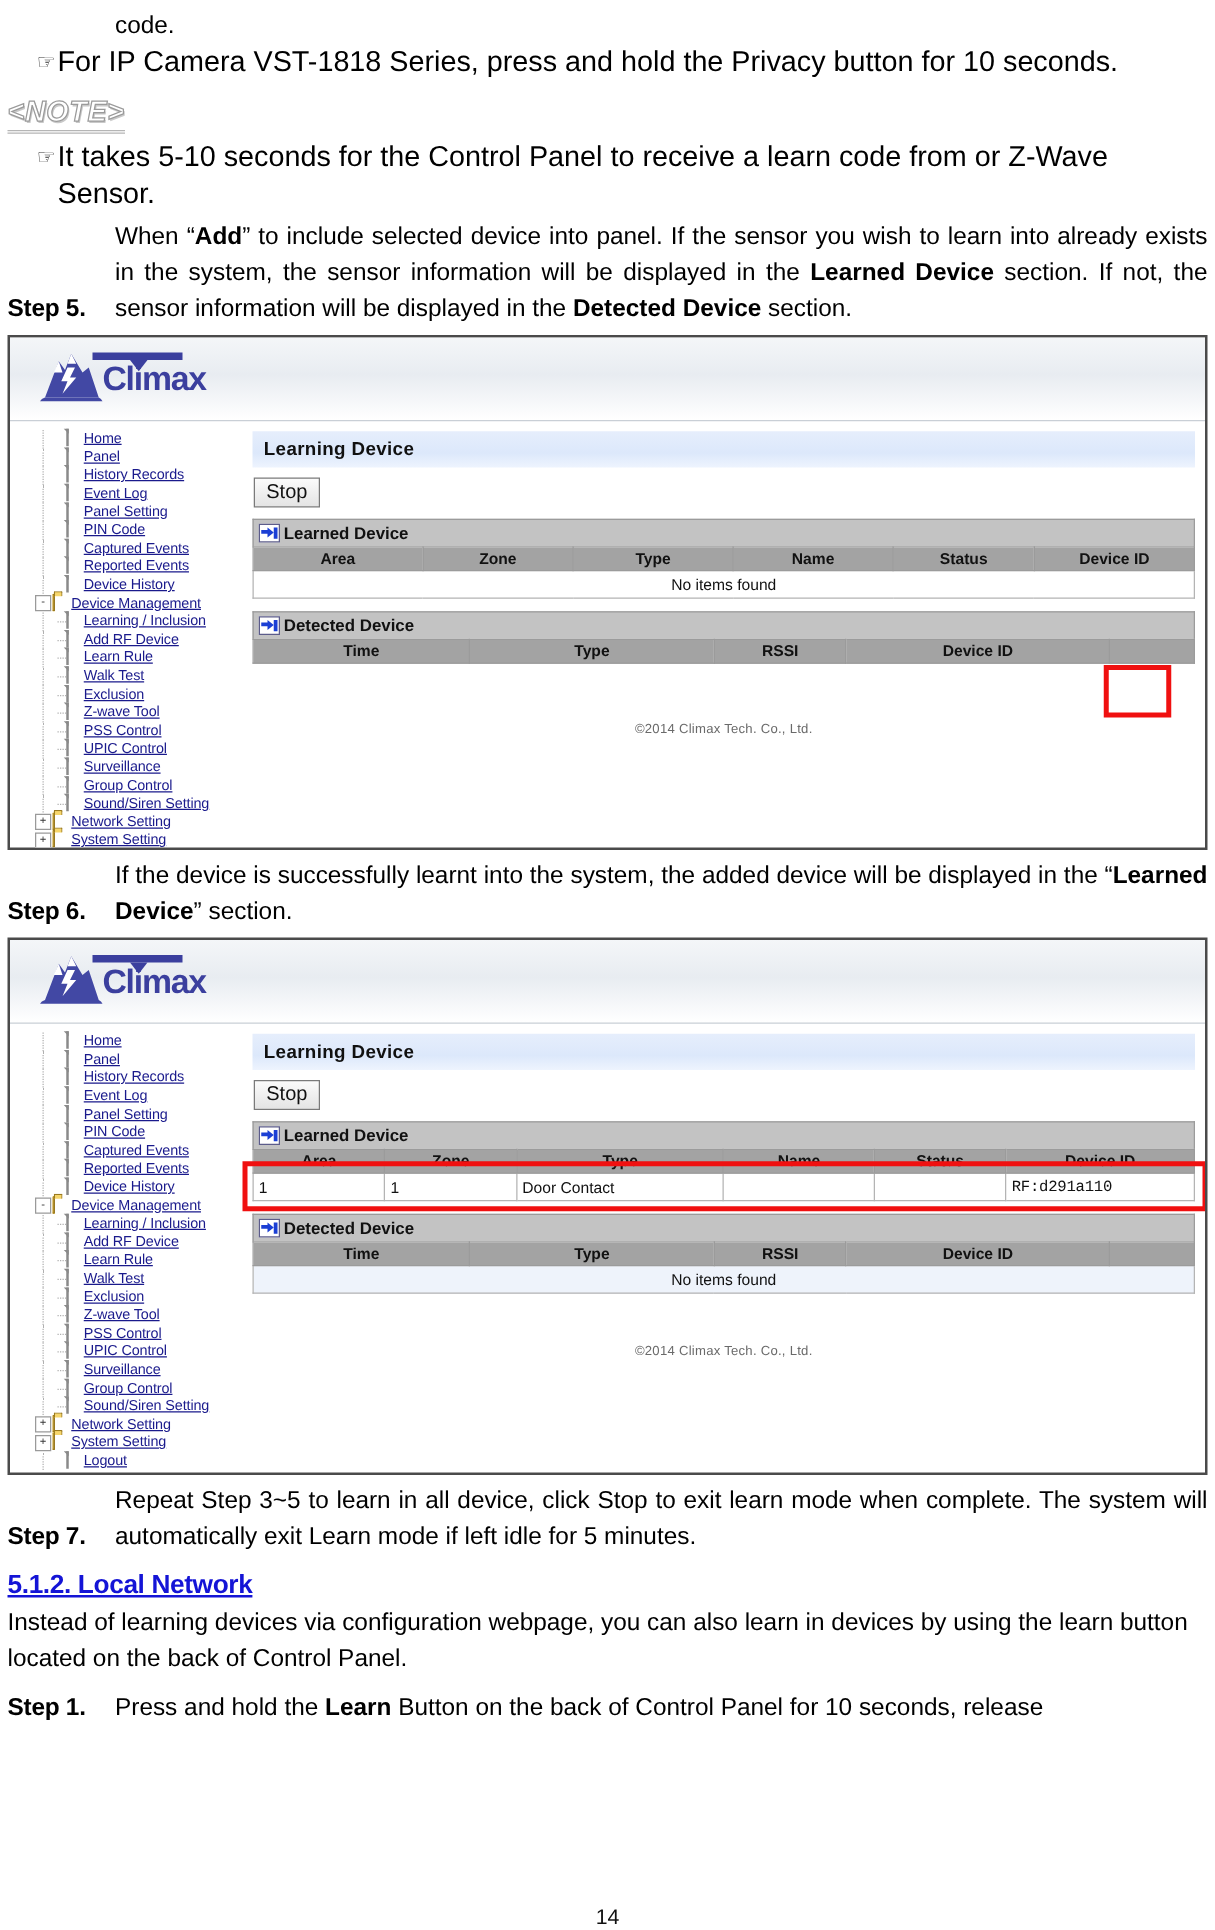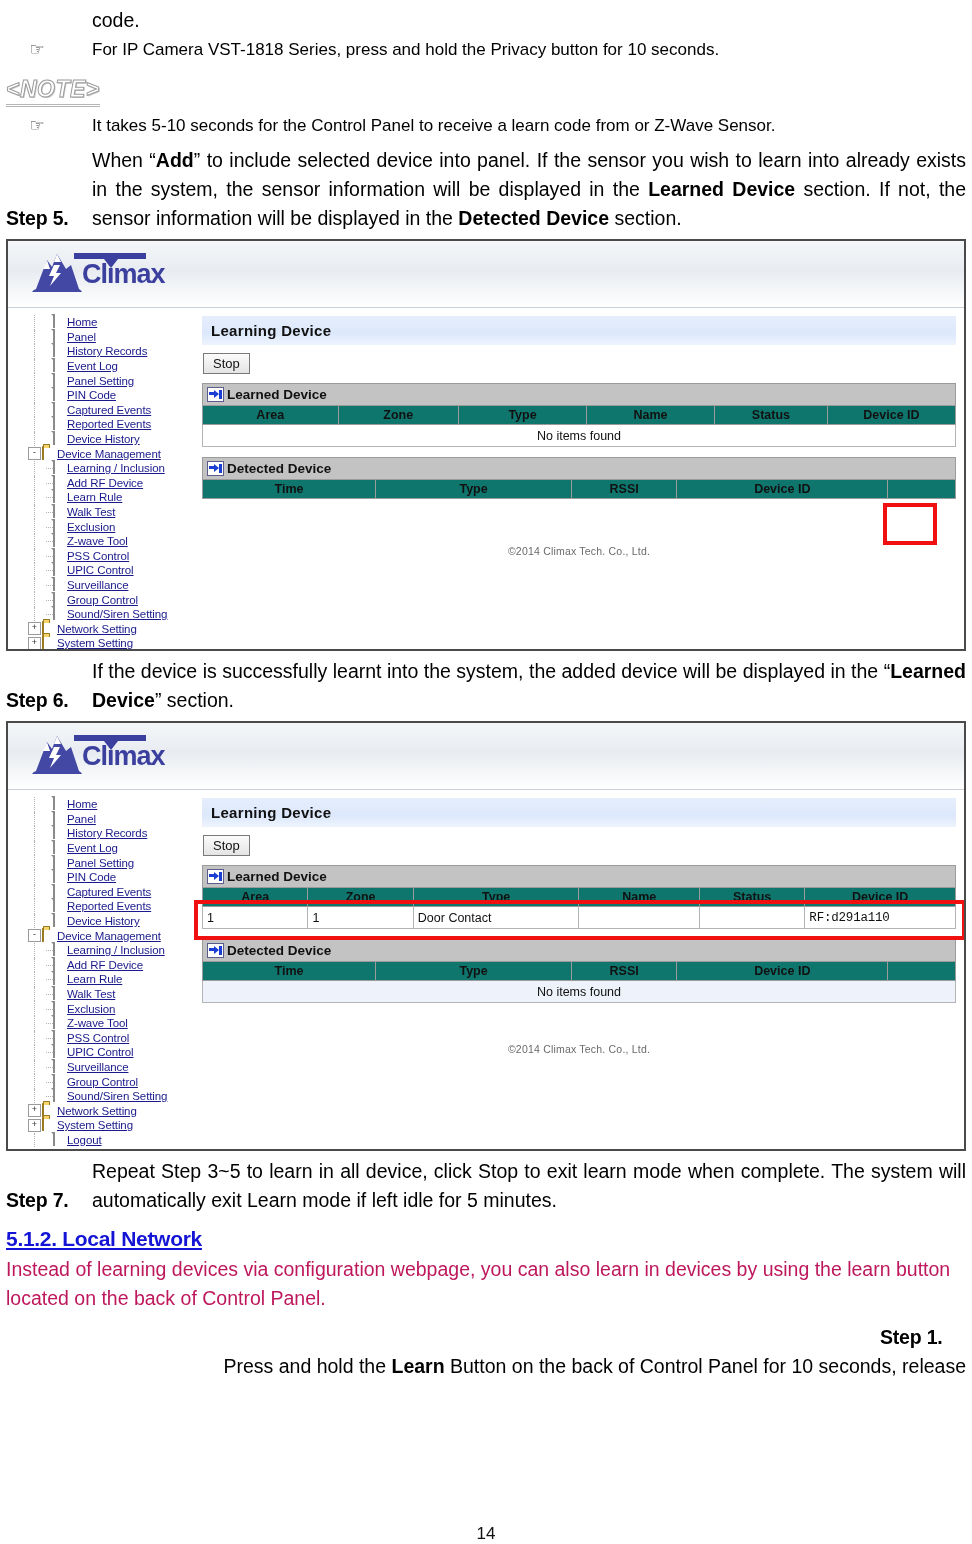--- a/index.html
+++ b/index.html
@@ -11,38 +11,38 @@
     position:relative;
     overflow:hidden;
   }
   .page{position:relative;width:972px;height:1544px;box-sizing:border-box;padding:0 6px;}
 
   
   .para{
     font-size:19.5px;
     line-height:29px;
     text-align:justify;
-    color:#be185d;
+    color:#000000;
   }
   .bullet-row{
     display:flex;
     align-items:flex-start;
     margin:0 0 2px 0;
   }
   .bullet-glyph{
     width:40px;
     min-width:40px;
     text-align:center;
     font-size:17px;
     line-height:29px;
     color:#333;
     padding-left:22px;
     box-sizing:border-box;
   }
-  .bullet-text{flex:1;font-size:17px;line-height:29px;margin-left:46px;}
+  .bullet-text{flex:1;font-size:23px;line-height:29px;}
   .step-row{display:flex;align-items:flex-end;margin:6px 0 0 0;}
   .step-label{
     min-width:86px;width:86px;
     font-weight:bold;font-size:19.5px;line-height:29px;
     letter-spacing:-0.2px;
   }
   .step-body{flex:1;font-size:19.5px;line-height:29px;text-align:justify;}
   .step-body.nojust{text-align:left;}
   b{font-weight:bold;}
 
@@ -165,21 +165,21 @@
   .pane-title{
     background:linear-gradient(to bottom,#e6eefc 0%,#dce8fb 60%,#eef4fe 100%);
     font-size:15px;font-weight:bold;color:#111;
     padding:6px 0 6px 9px;
     letter-spacing:0.3px;
   }
   .btn{
     display:inline-block;
     margin:8px 0 9px 1px;
     padding:2px 9px;
-    font-size:13px;
+    font-size:16px;
     background:linear-gradient(to bottom,#fbfbfb,#e4e4e4);
     border:1px solid #7a7a7a;
     color:#111;
     font-family:"Liberation Sans",sans-serif;
   }
   .sect-bar{
     background:#c3c3c3;
     border:1px solid #9b9b9b;
     border-bottom:none;
     padding:3px 4px;
@@ -195,21 +195,21 @@
     content:"";position:absolute;left:1px;top:4px;width:6px;height:3px;background:#1b3fd4;
   }
   .arrow-ico::after{
     content:"";position:absolute;left:6px;top:2px;width:0;height:0;
     border-top:4px solid transparent;border-bottom:4px solid transparent;border-left:5px solid #1b3fd4;
   }
   .arrow-ico i{position:absolute;right:1px;top:2px;width:3px;height:9px;background:#1b3fd4;}
 
   table.grid{border-collapse:collapse;width:100%;table-layout:fixed;}
   table.grid th{
-    background:#0f766e;
+    background:#a3a3a3;
     border:1px solid #9b9b9b;
     font-size:12.5px;font-weight:bold;
     padding:2px 2px;
     text-align:center;color:#111;
   }
   table.grid td{
     border:1px solid #b4b4b4;
     font-size:12.5px;
     padding:2px 4px;
     background:#ffffff;
@@ -742,20 +742,20 @@
 
   <div class="step-row">
     <div class="step-label">Step 7.</div>
     <div class="step-body">Repeat Step 3~5 to learn in all device, click Stop to exit learn mode when complete. The system will automatically exit Learn mode if left idle for 5 minutes.</div>
   </div>
 
   <div class="sec-head">5.1.2. Local Network</div>
 
   <div class="para" style="text-align:left;">Instead of learning devices via configuration webpage, you can also learn in devices by using the learn button located on the back of Control Panel.</div>
 
-  <div class="step-row" style="margin-top:10px;flex-direction:column;">
+  <div class="step-row" style="margin-top:10px;">
     <div class="step-label">Step 1.</div>
     <div class="step-body nojust"><span>Press and hold the </span><b>Learn</b><span> Button on the back of Control Panel for 10 seconds, release</span></div>
   </div>
 
   <div class="pagenum">14</div>
 
 </div>
 
 </body></html>

